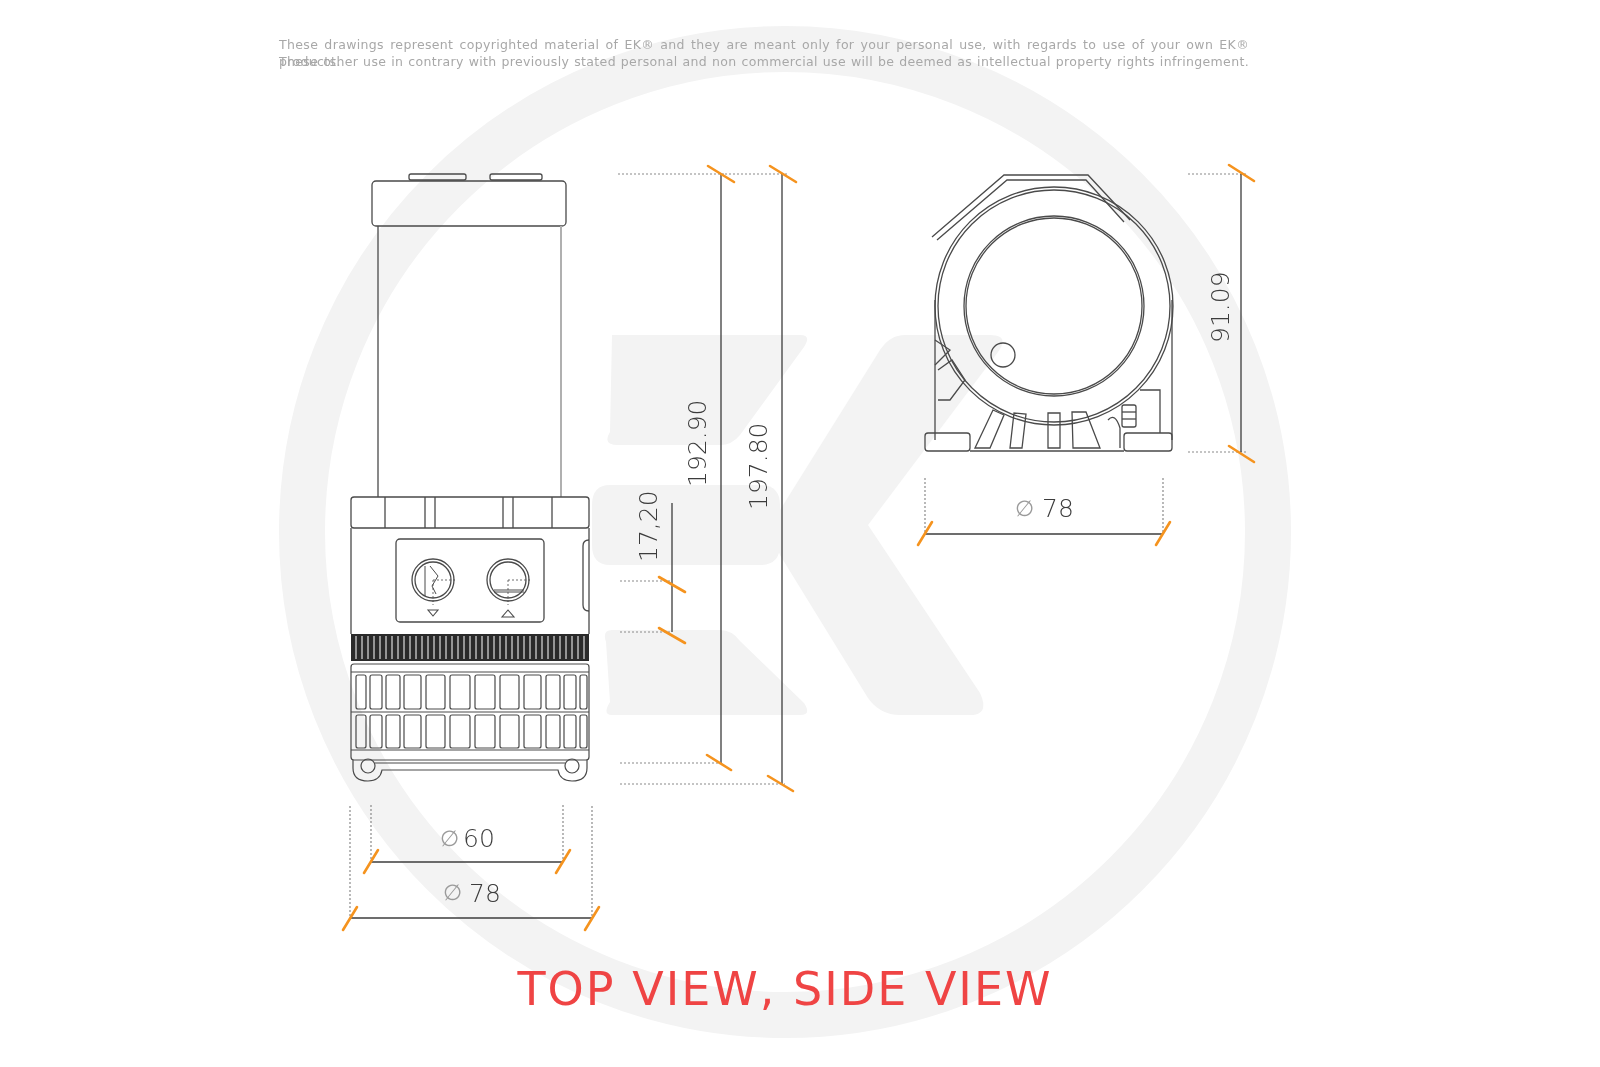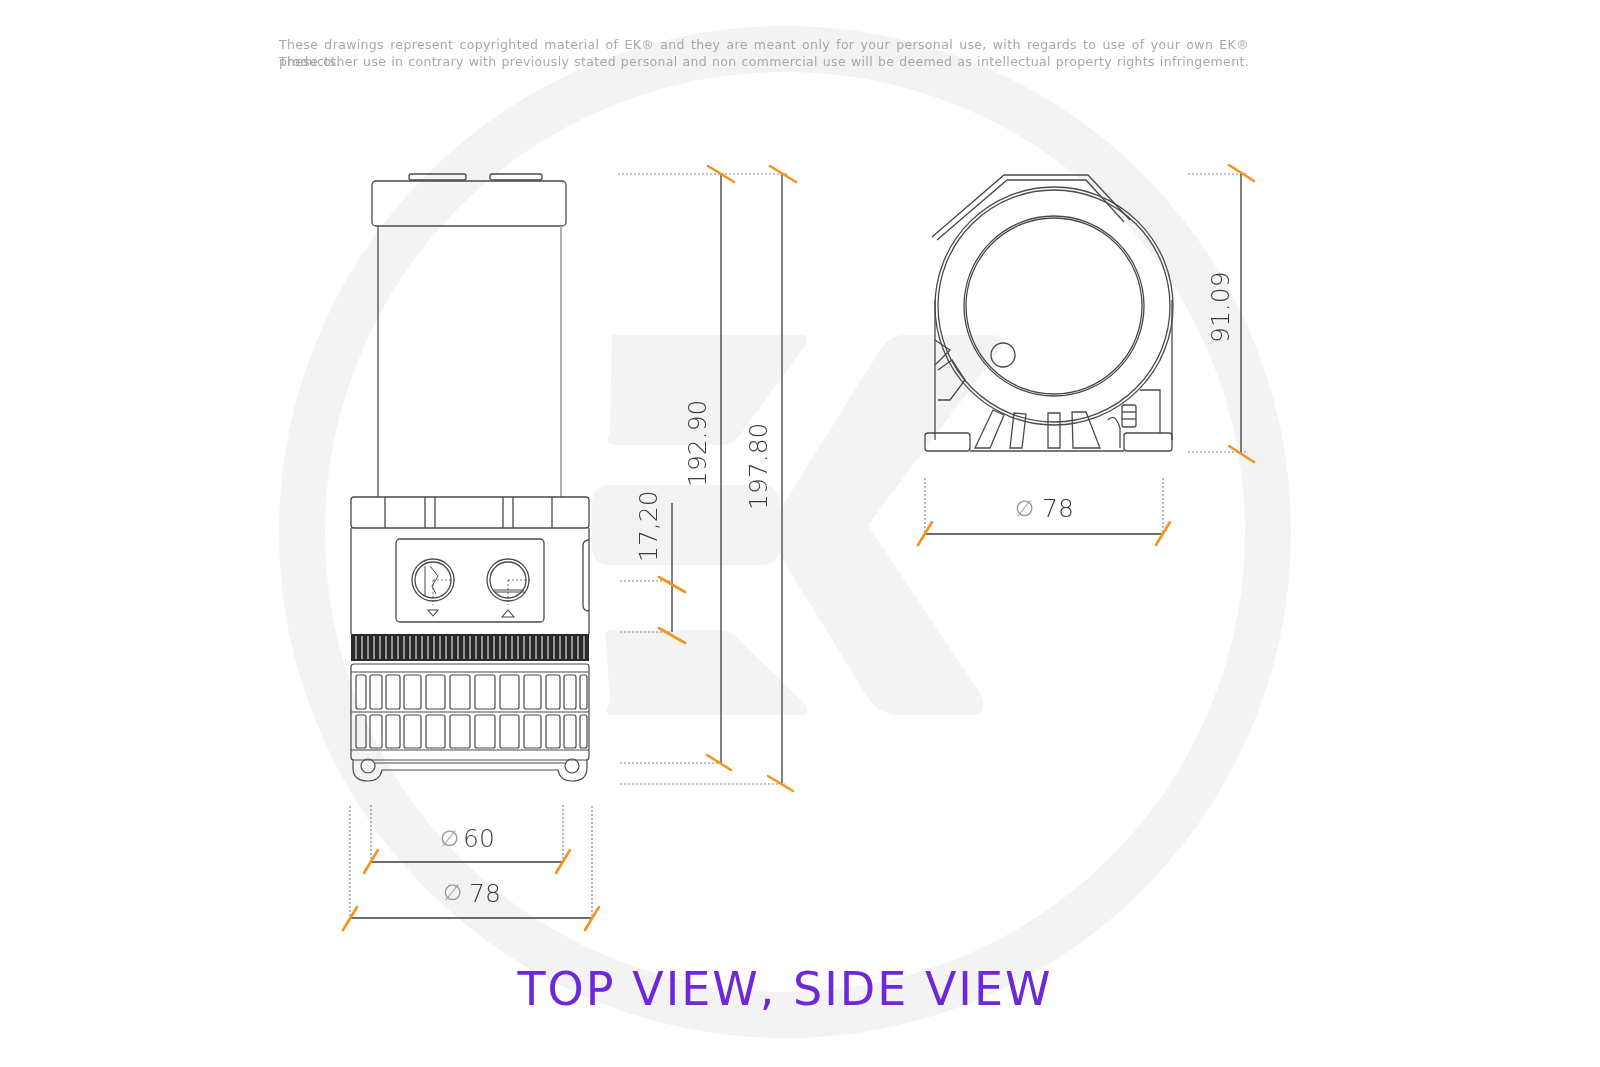--- a/index.html
+++ b/index.html
@@ -1,20 +1,20 @@
 <!DOCTYPE html>
 <html><head>
 <meta charset="utf-8">
 <style>
   html, body { margin:0; padding:0; background:#ffffff; }
   body { width:1600px; height:1067px; position:relative; overflow:hidden; font-family:"DejaVu Sans", sans-serif; }
   .copyright { position:absolute; left:279px; width:970px; font-size:12.5px; color:#a8a8a8; letter-spacing:0.35px; text-align:justify; text-align-last:justify; line-height:17px; }
   .copyright .l1 { position:absolute; top:36px; }
   .dim-text { font-family:"DejaVu Sans", sans-serif; font-weight:300; fill:#3c3c3c; }
-  .footer-title { position:absolute; left:0; width:1570px; top:962px; text-align:center; font-size:46px; color:#6d28d9; letter-spacing:2px; font-family:"DejaVu Sans", sans-serif; }
+  .footer-title { position:absolute; left:0; width:1570px; top:962px; text-align:center; font-size:46px; color:#ef4444; letter-spacing:2px; font-family:"DejaVu Sans", sans-serif; }
   svg { position:absolute; left:0; top:0; }
 </style>
 </head>
 <body>
 
 <svg width="1600" height="1067" viewBox="0 0 1600 1067">
 
   <g>
     <circle cx="785" cy="532" r="483" fill="none" stroke="#f3f3f3" stroke-width="46"></circle>
     <path d="M612 335 H800 Q812 335 804 347 L740 435 Q732 445 720 445 H618 Q602 445 610 432 Z" fill="#f3f3f3"></path>

